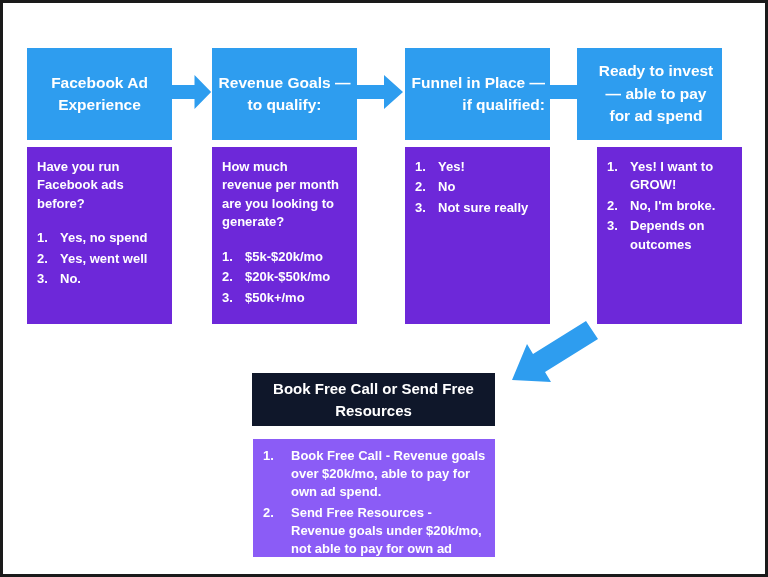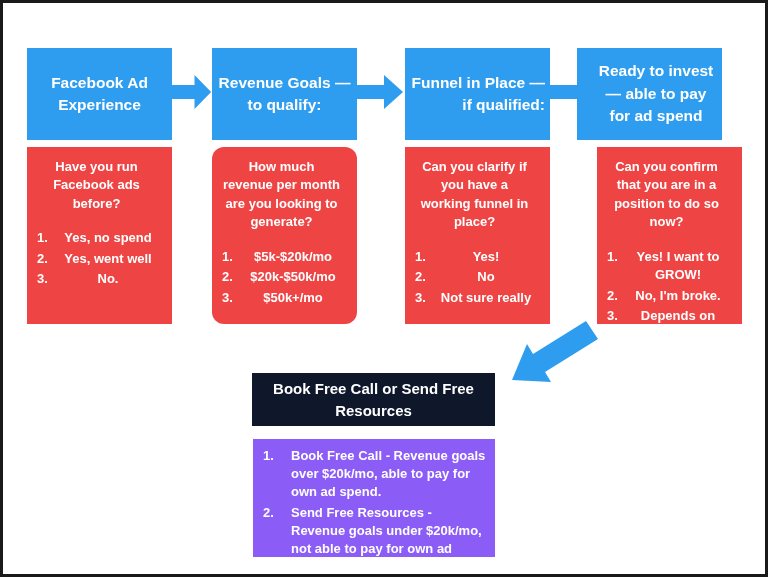--- a/index.html
+++ b/index.html
@@ -22,28 +22,27 @@
     color: #ffffff;
     font-weight: bold;
     font-size: 15.5px;
     line-height: 1.45;
     text-align: center;
     display: flex; align-items: center; justify-content: center;
     padding: 0 5px;
     box-sizing: border-box;
   }
   .step-body {
-    background: #ef4444;
+    background: #6d28d9;
     color: #ffffff;
     font-weight: bold;
     font-size: 13px;
     line-height: 1.42;
     padding: 11px 16px 0 10px;
     box-sizing: border-box;
-    text-align: center;
   }
   .question { margin: 0 0 16px 0; }
   ol.options {
     list-style: none;
     margin: 0; padding: 0;
     counter-reset: opt;
   }
   ol.options li {
     counter-increment: opt;
     position: relative;
@@ -103,58 +102,56 @@
 </div>
 
 <svg class="abs arrow-svg" style="left:170px; top:70px;" width="42" height="44" viewBox="0 0 48 44" preserveAspectRatio="none">
   <polygon points="0,15 28,15 28,5 47,22 28,39 28,29 0,29"></polygon>
 </svg>
 
 <div class="col">
   <div class="abs step-header" style="left:212px; top:48px;">
     <span>Revenue Goals — to qualify:</span>
   </div>
-  <div class="abs step-body" style="left:212px; top:147px;border-radius:12px;">
+  <div class="abs step-body" style="left:212px; top:147px;">
     <p class="question">How much revenue per month are you looking to generate?</p>
     <ol class="options">
         <li>$5k-$20k/mo</li>
         <li>$20k-$50k/mo</li>
         <li>$50k+/mo</li>
       </ol>
   </div>
 </div>
 
 <svg class="abs arrow-svg" style="left:356px; top:70px;" width="48" height="44" viewBox="0 0 48 44" preserveAspectRatio="none">
   <polygon points="0,15 28,15 28,5 47,22 28,39 28,29 0,29"></polygon>
 </svg>
 
 <div class="col">
   <div class="abs step-header" style="left:405px; top:48px;text-align:right;">
     <span>Funnel in Place — if qualified:</span>
   </div>
   <div class="abs step-body" style="left:405px; top:147px;">
-    <p class="question">Can you clarify if you have a working funnel in place?</p>
     <ol class="options">
         <li>Yes!</li>
         <li>No</li>
         <li>Not sure really</li>
       </ol>
   </div>
 </div>
 
 <svg class="abs arrow-svg" style="left:549px; top:70px;" width="48" height="44" viewBox="0 0 48 44" preserveAspectRatio="none">
   <polygon points="0,15 28,15 28,5 47,22 28,39 28,29 0,29"></polygon>
 </svg>
 
 <div class="col">
   <div class="abs step-header" style="left:577px; top:48px;padding-left:18px;">
     <span>Ready to invest — able to pay for ad spend</span>
   </div>
   <div class="abs step-body" style="left:597px; top:147px;">
-    <p class="question">Can you confirm that you are in a position to do so now?</p>
     <ol class="options">
         <li>Yes! I want to GROW!</li>
         <li>No, I'm broke.</li>
         <li>Depends on outcomes</li>
       </ol>
   </div>
 </div>
 
 <svg class="abs arrow-svg" style="left:500px; top:315px;" width="110" height="75" viewBox="0 0 110 75">
   <polygon points="86,6 33,39 27,29 12,65 51,67 45,57 98,24"></polygon>

